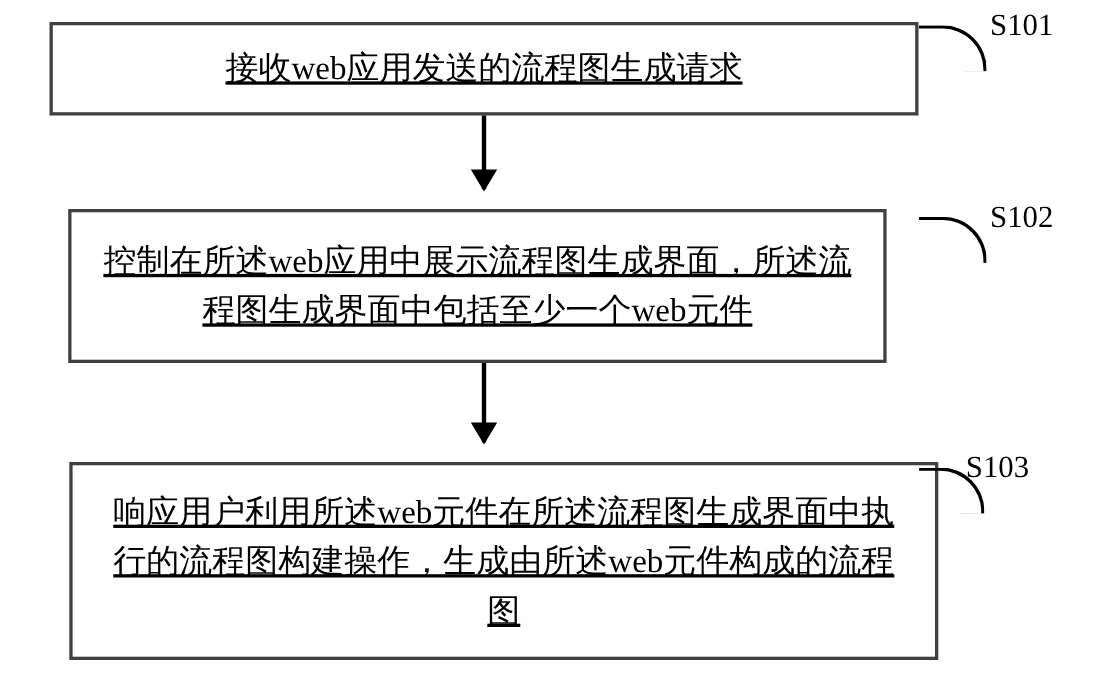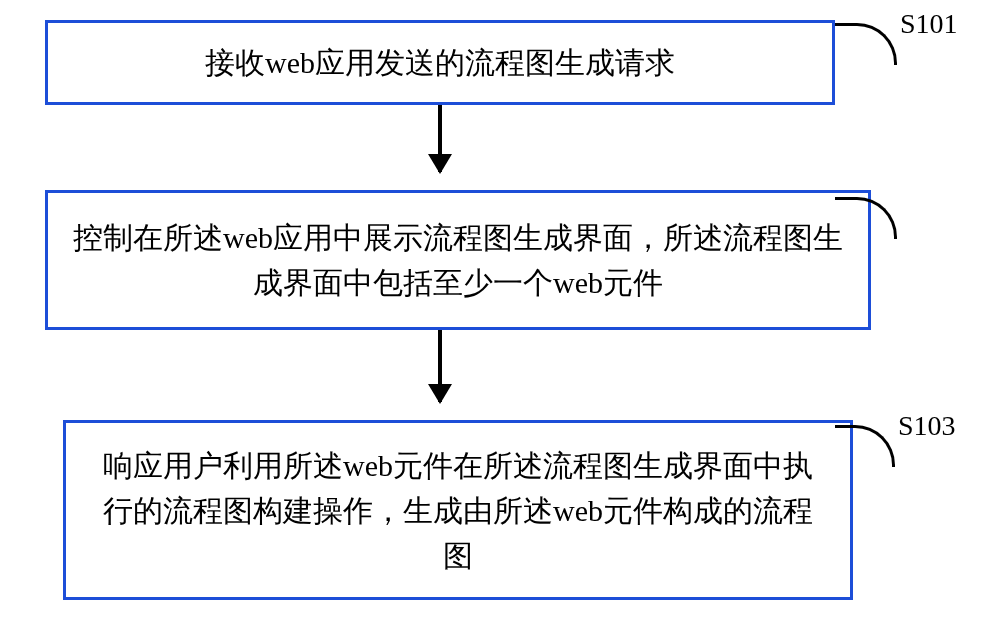--- a/index.html
+++ b/index.html
@@ -14,40 +14,41 @@
       position: relative;
       font-family: "SimSun", "宋体", serif;
     }
     .flowchart {
       position: relative;
       width: 100%;
       height: 100%;
     }
     .step-box {
       position: absolute;
-      border: 3px solid #1d4ed8;
+      border: 3px solid #404040;
       background: #fff;
       display: flex;
       align-items: center;
       justify-content: center;
       text-align: center;
       font-size: 30px;
       line-height: 1.5;
       padding: 10px 24px;
+      text-decoration: underline;
     }
     .step-1 {
       left: 45px;
       top: 20px;
       width: 790px;
       height: 85px;
     }
     .step-2 {
-      left: 45px;
+      left: 62px;
       top: 190px;
-      width: 826px;
+      width: 744px;
       height: 140px;
     }
     .step-3 {
       left: 45px;
       top: 420px;
       width: 790px;
       height: 180px;
       margin-left: 18px;
     }
     .arrow {
@@ -83,21 +84,21 @@
     }
     .label-1 {
       left: 900px;
       top: 8px;
     }
     .label-2 {
       left: 900px;
       top: 182px;
     }
     .label-3 {
-      left: 898px;
+      left: 878px;
       top: 410px;
     }
     .connector {
       position: absolute;
       border-top: 3px solid #000;
       border-right: 3px solid #000;
       border-top-right-radius: 40px;
     }
     .connector-1 {
       left: 835px;
@@ -128,20 +129,21 @@
   </div>
   <div class="connector connector-1"></div>
   <div class="label label-1">S101</div>
 
   <div class="arrow arrow-1"></div>
 
   <div class="step-box step-2">
     <span>控制在所述web应用中展示流程图生成界面，所述流程图生成界面中包括至少一个web元件</span>
   </div>
   <div class="connector connector-2"></div>
+  <div class="label label-2">S102</div>
 
   <div class="arrow arrow-2"></div>
 
   <div class="step-box step-3">
     <span>响应用户利用所述web元件在所述流程图生成界面中执行的流程图构建操作，生成由所述web元件构成的流程图</span>
   </div>
   <div class="connector connector-3"></div>
   <div class="label label-3">S103</div>
 
 </div>

